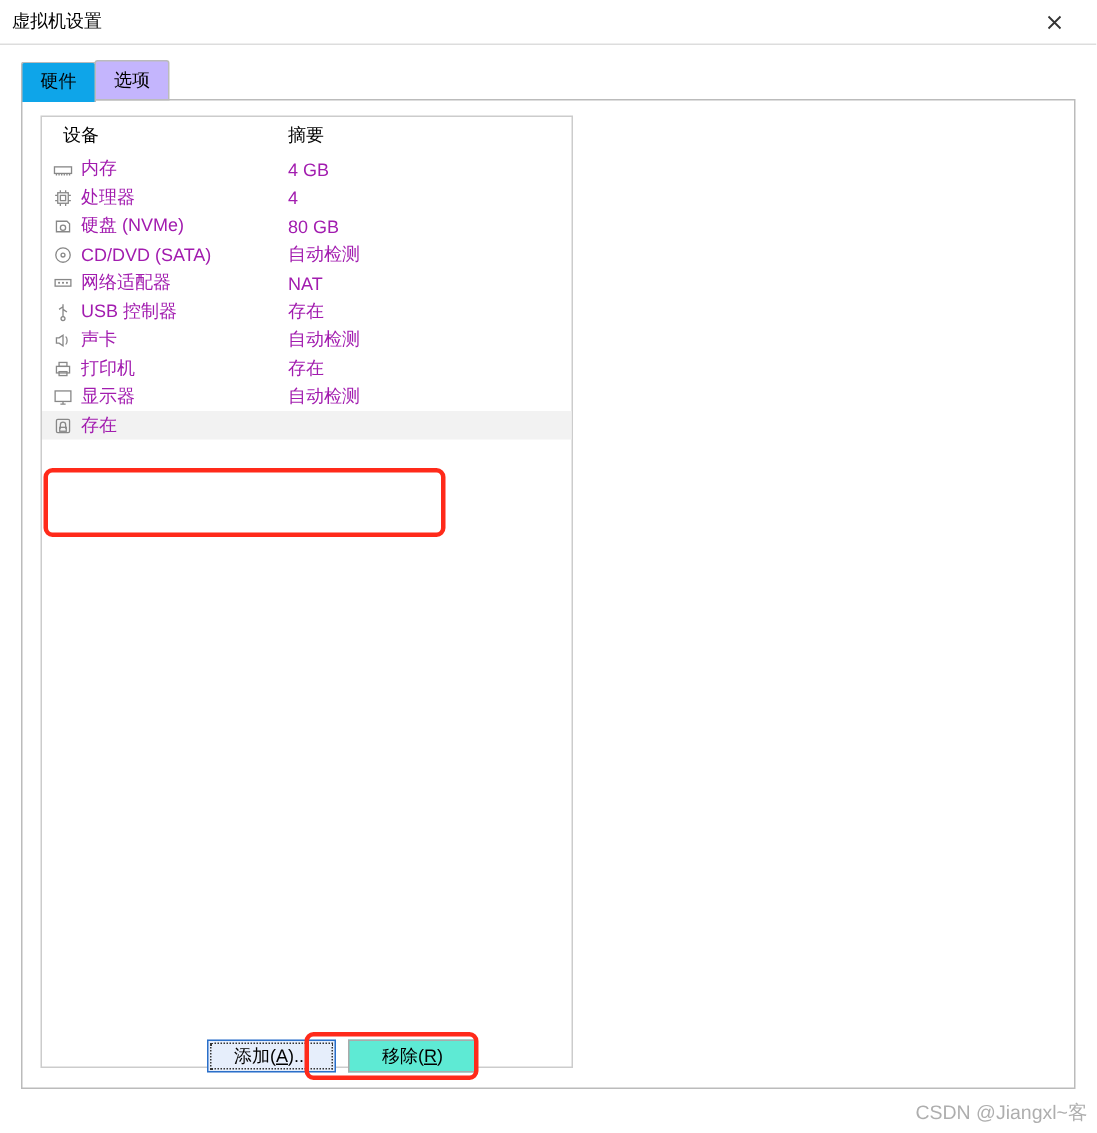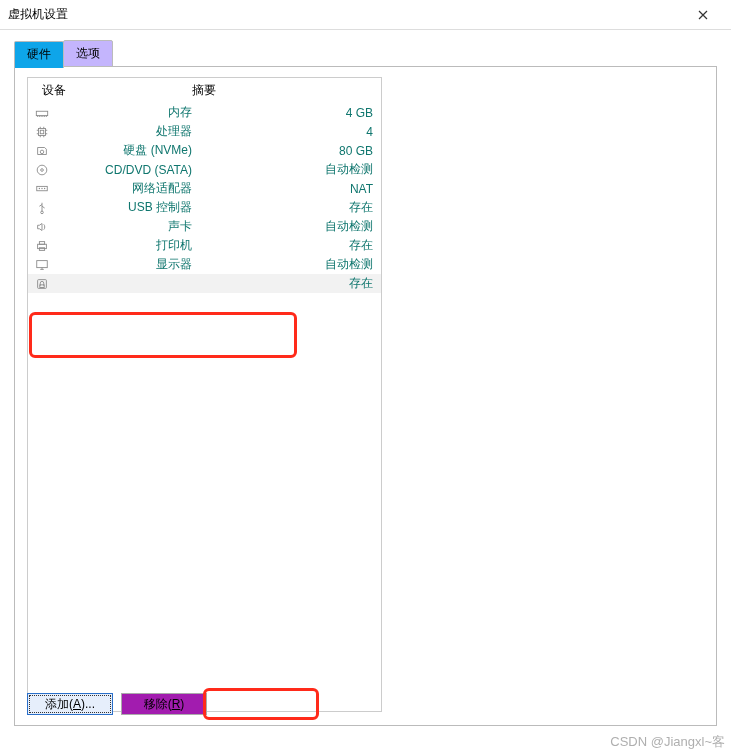--- a/index.html
+++ b/index.html
@@ -79,23 +79,22 @@
   color: #000;
 }
 .hw-header .col-device { width: 150px; }
 .hw-header .col-summary { flex: 1; }
 .hw-rows { }
 .hw-row {
   display: flex;
   align-items: center;
   padding: 2px 8px 2px 6px;
   font-size: 12px;
-  color: #0f766e;
+  color: #a21caf;
   height: 19px;
-  text-align: right;
 }
 .hw-row.selected { background: #f2f2f2; }
 .hw-row .rico {
   width: 16px;
   height: 16px;
   display: flex;
   align-items: center;
   justify-content: center;
   margin-right: 4px;
   color: #999;
@@ -123,28 +122,28 @@
 .warn-ic {
   width: 14px; height: 14px; flex-shrink: 0;
   margin-top: 1px;
 }
 .btnbar {
   position: absolute;
   left: 12px;
   bottom: 10px;
   width: 402px;
   display: flex;
-  justify-content: flex-start;
+  justify-content: center;
   gap: 8px;
 }
 .btn {
   min-width: 86px;
   height: 22px;
   border: 1px solid #aaa;
-  background: #a21caf;
+  background: #5eead4;
   font-size: 12px;
   display: flex;
   align-items: center;
   justify-content: center;
   cursor: pointer;
 }
 .btn.focused {
   border: 1px solid #2a6fc9;
   outline: 1px dotted #333;
   outline-offset: -3px;

